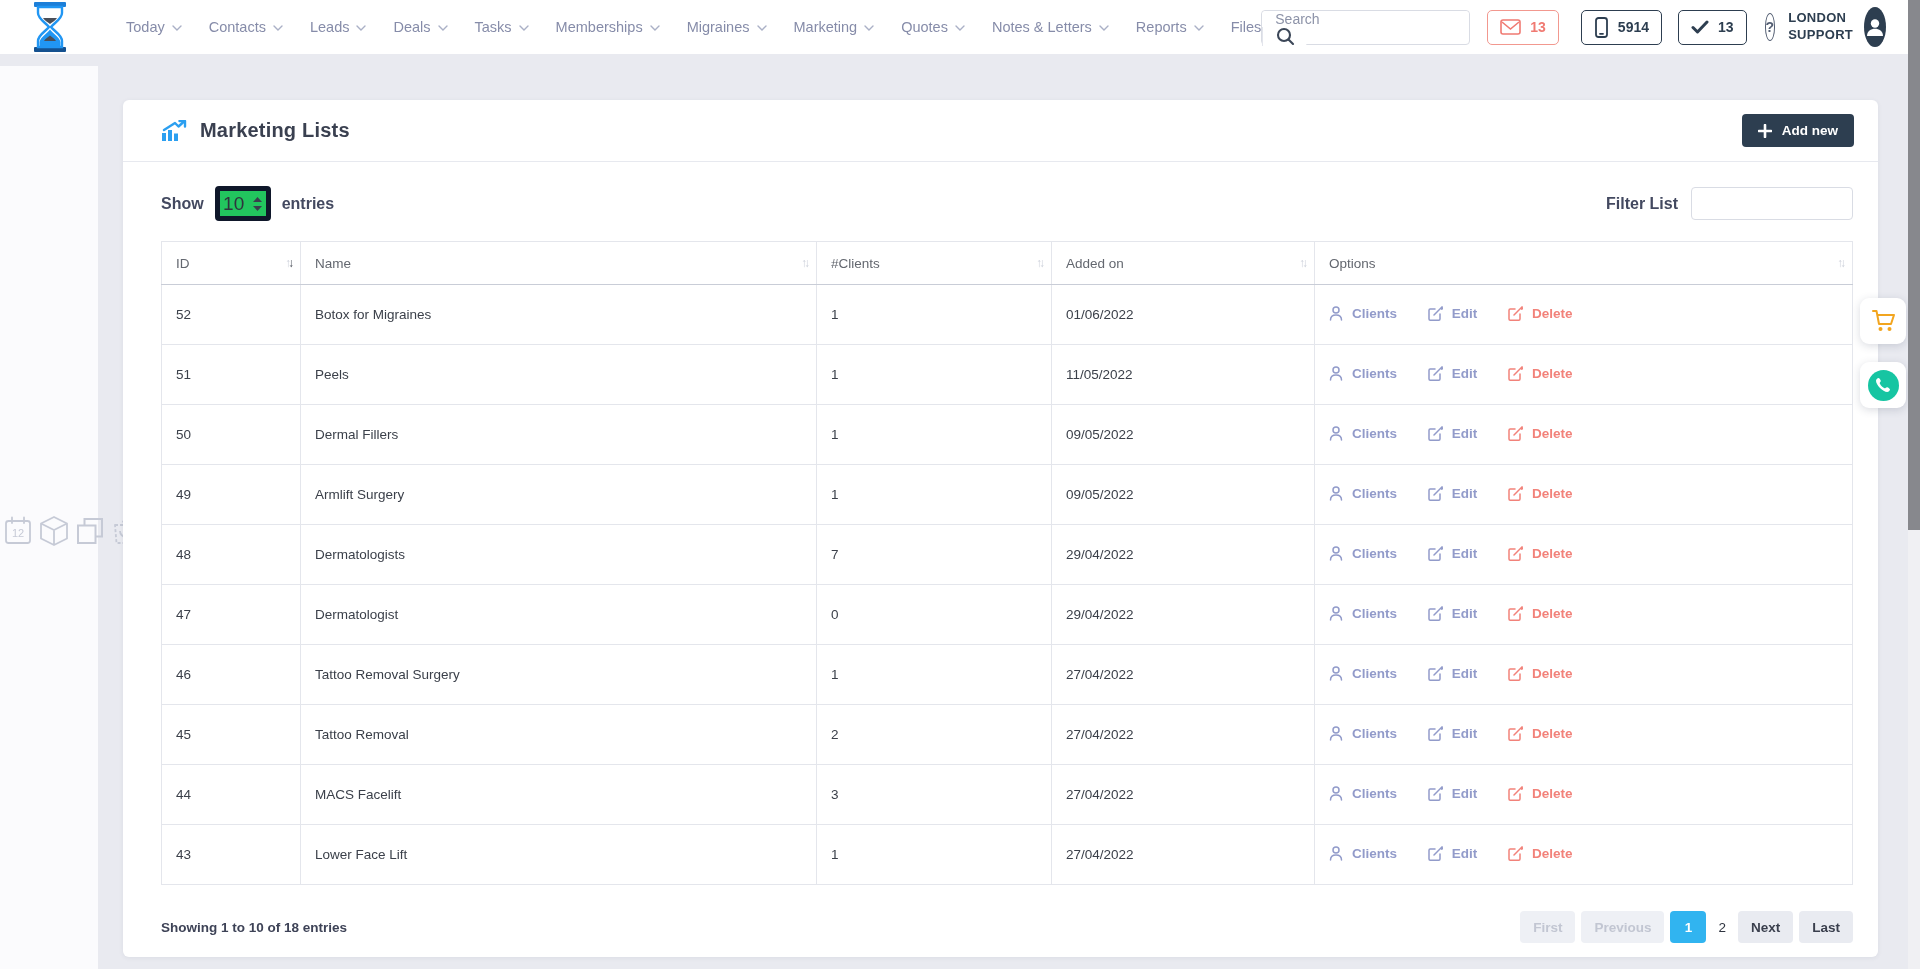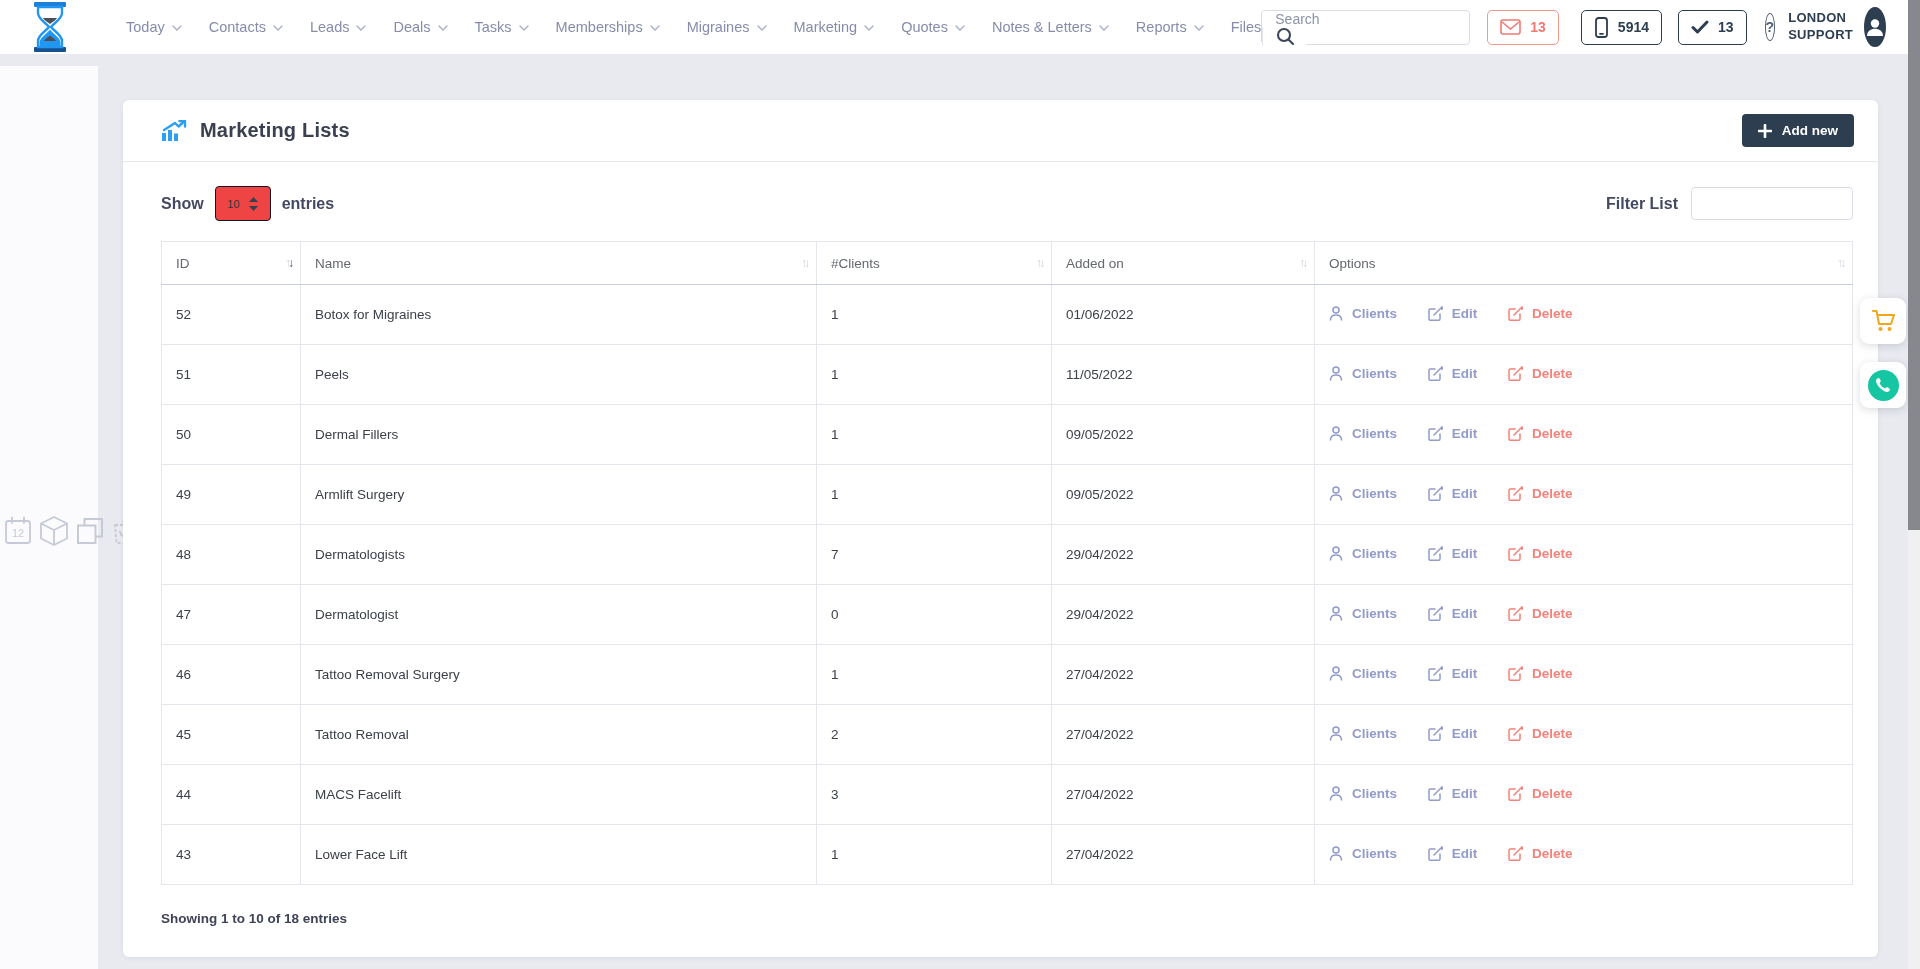--- a/index.html
+++ b/index.html
@@ -62,23 +62,23 @@
   .card-header{ height:62px; border-bottom:1px solid #e7e9ef; display:flex;
     align-items:center; padding:0 24px 0 38px; }
   .page-title{ display:flex; align-items:center; gap:13px; font-size:20px;
     color:#3a4050; font-weight:bold; letter-spacing:.2px;}
   .add-btn{ margin-left:auto; background:#2d3e50; color:#fff; border:0;
     font-size:13.5px; font-weight:bold; height:33px; padding:0 16px;
     border-radius:4px; display:flex; align-items:center; gap:10px; cursor:pointer;
     font-family:"Liberation Sans",sans-serif;}
   .controls{ display:flex; align-items:center; margin:24px 25px 20px 38px; }
   .ctrl-label{ font-size:16px; font-weight:bold; color:#434960; }
-  .page-size{ margin:0 11px; width:56px; height:35px; border:1px solid #0f172a;
+  .page-size{ margin:0 11px; width:56px; height:35px; border:5px solid #0f172a;
     border-radius:4px; display:flex; align-items:center; justify-content:center;
-    gap:9px; font-size:11px; color:#2f333d; cursor:pointer; background:#ef4444;}
+    gap:9px; font-size:19px; color:#2f333d; cursor:pointer; background:#22c55e;}
   .filter-wrap{ margin-left:auto; display:flex; align-items:center; gap:13px; }
   .filter-input{ width:162px; height:33px; border:1px solid #d9dce4; border-radius:4px;
     padding:0 10px; font-size:13.5px; outline:none; font-family:"Liberation Sans",sans-serif;}
   
   .table-wrap{ margin:0 25px 0 38px; }
   table{ width:100%; border-collapse:collapse; table-layout:fixed; }
   th,td{ border:1px solid #e4e6ec; }
   th{ height:43px; padding:0 14px; font-size:13.5px; color:#63676f; font-weight:normal;
     text-align:left; position:relative; border-bottom:1px solid #c9cdd7; cursor:pointer;
     background:#fff;}
@@ -807,20 +807,28 @@
         <span class="opt-label lbl-delete">Delete</span>
       </a>
     </td>
   </tr>
 </tbody>
     </table>
   </div>
 
   <div class="table-footer">
     <span class="summary">Showing 1 to 10 of 18 entries</span>
+    <div class="pagination" id="pagination">
+        <a class="page-btn disabled">First</a>
+        <a class="page-btn disabled">Previous</a>
+        <a class="page-btn active">1</a>
+        <a class="page-btn plain">2</a>
+        <a class="page-btn normal">Next</a>
+        <a class="page-btn normal">Last</a>
+      </div>
   </div>
 </main>
 
 <div class="float-btns">
   <button class="float-btn">
     <span style="display:flex">
       <svg width="26" height="24" viewBox="0 0 26 24">
         <path d="M3 2 H6.5 L9 15 H21 L24 6 H8" fill="none" stroke="#f2a51f" stroke-width="2" stroke-linecap="round" stroke-linejoin="round"></path>
         <circle cx="10.5" cy="20" r="2" fill="#f2a51f"></circle>
         <circle cx="19.5" cy="20" r="2" fill="#f2a51f"></circle>

